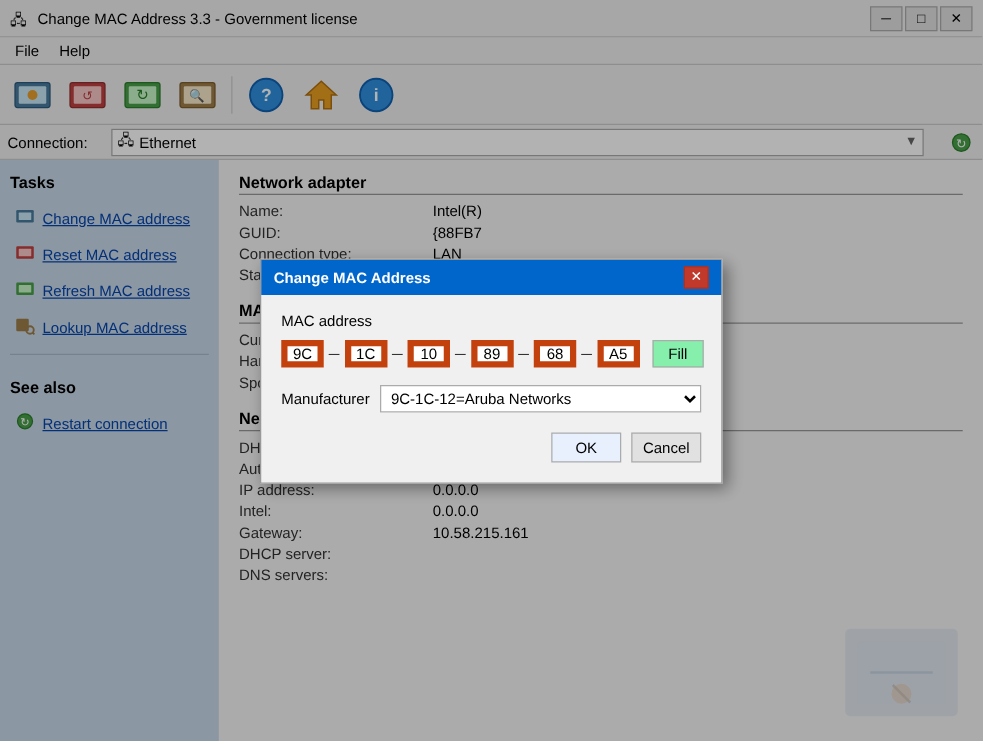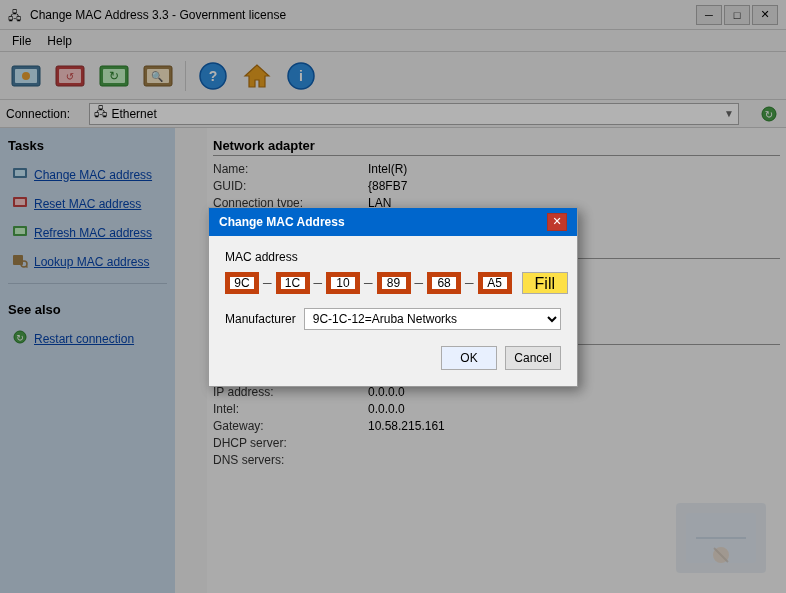--- a/index.html
+++ b/index.html
@@ -93,21 +93,20 @@
       width: 22px; height: 22px;
       display: flex; align-items: center; justify-content: center;
       cursor: pointer;
       font-size: 14px;
     }
 
     
     .main-area {
       display: flex;
       height: calc(593px - 30px - 22px - 48px - 28px);
-      gap: 32px;
     }
 
     
     .sidebar {
       width: 175px;
       background: #c8d8e8;
       padding: 10px 8px;
       display: flex;
       flex-direction: column;
       gap: 6px;
@@ -134,21 +133,21 @@
       font-size: 13px;
       font-weight: bold;
       margin-top: 8px;
       margin-bottom: 4px;
     }
 
     
     .content-area {
       flex: 1;
       background: #f5f5f5;
-      padding: 10px 6px;
+      padding: 10px 16px;
       overflow-y: auto;
     }
 
     .section-title {
       font-size: 13px;
       font-weight: bold;
       border-bottom: 1px solid #999;
       margin-bottom: 6px;
       padding-bottom: 2px;
     }
@@ -232,24 +231,24 @@
       background: white;
       text-align: center;
       font-size: 12px;
       padding: 2px;
     }
     .mac-sep { color: #333; font-size: 12px; }
     .fill-btn {
       margin-left: 6px;
       padding: 2px 12px;
       height: 22px;
-      background: #fde047;
+      background: #86efac;
       border: 1px solid #ababab;
       cursor: pointer;
-      font-size: 16px;
+      font-size: 12px;
     }
 
     .manufacturer-row {
       display: flex;
       align-items: center;
       gap: 8px;
       margin-bottom: 16px;
     }
     .manufacturer-label { font-size: 12px; white-space: nowrap; }
     .manufacturer-select {

